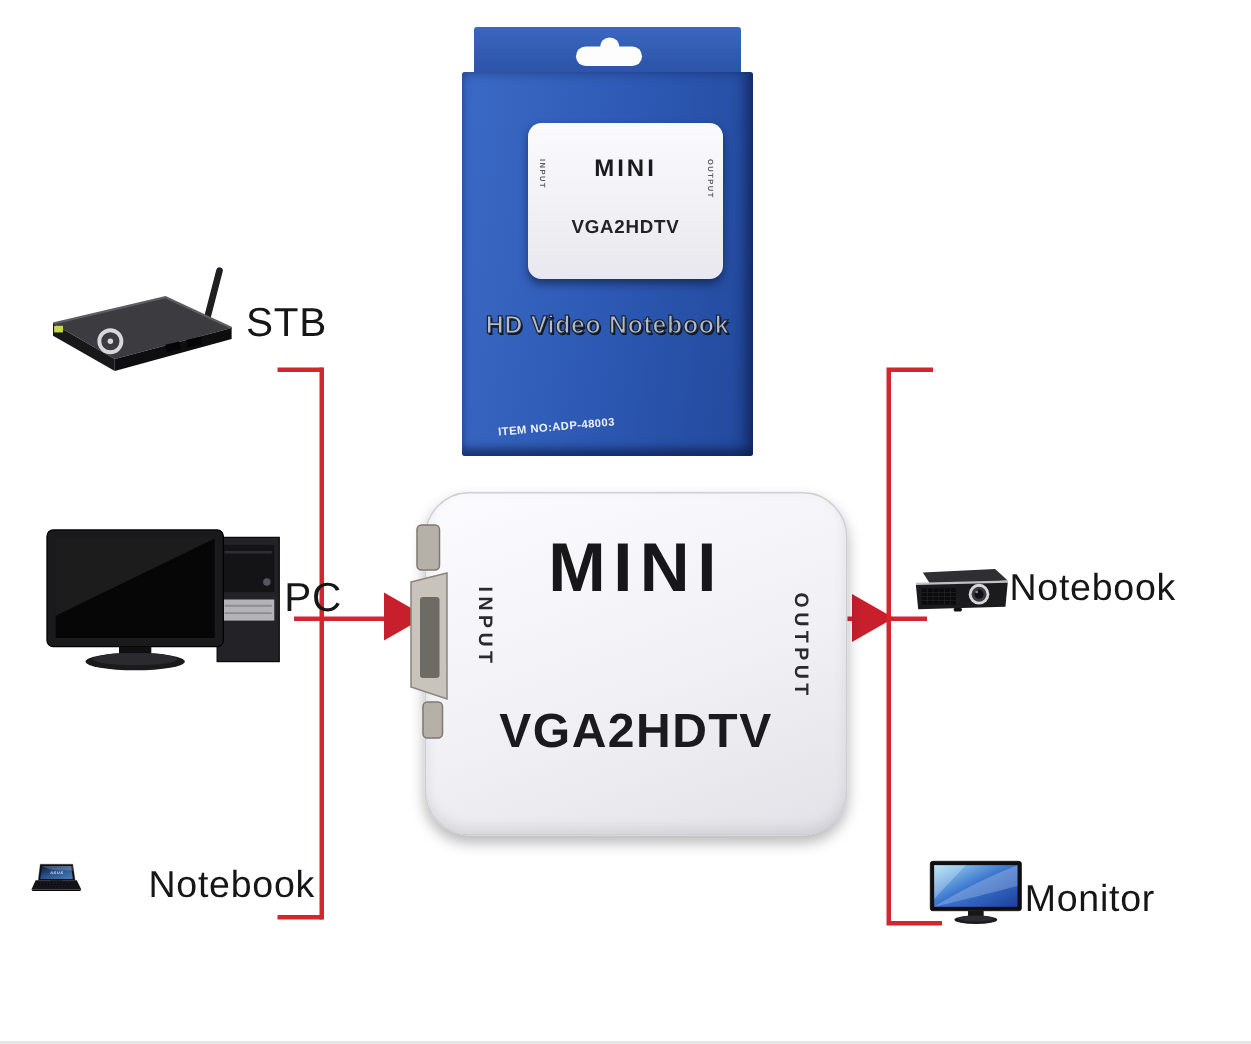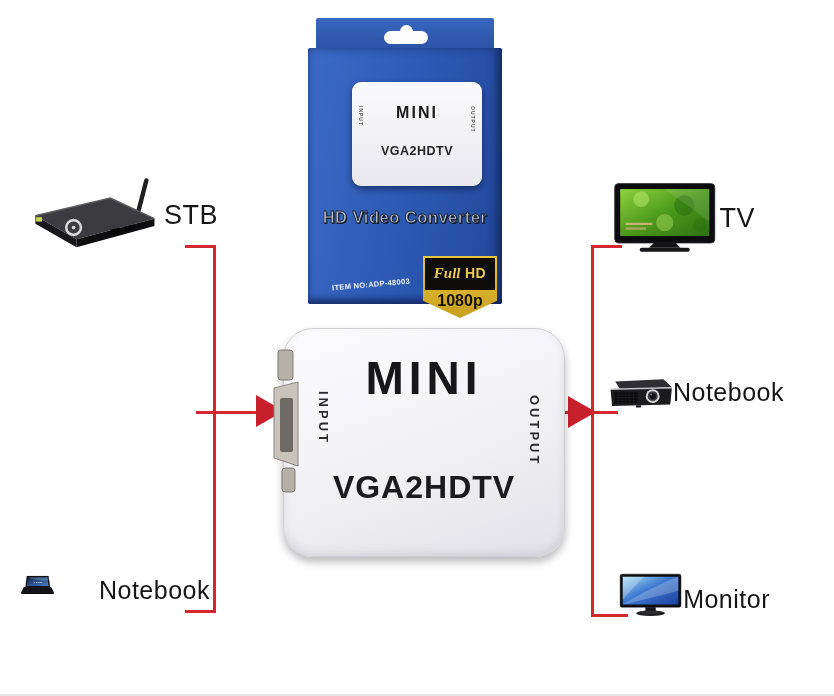--- a/index.html
+++ b/index.html
@@ -70,30 +70,22 @@
       <div class="pkg-hole-bump"></div>
       <div class="pkg-hole"></div>
     </div>
     <div class="pkg-face">
       <div class="pkg-window">
         <div class="pkg-mini">MINI</div>
         <div class="pkg-model">VGA2HDTV</div>
         <div class="pkg-vtxt" style="left:6px;">INPUT</div>
         <div class="pkg-vtxt" style="right:6px;">OUTPUT</div>
       </div>
-      <div class="pkg-name">HD Video Converter</div>
+      <div class="pkg-name">HD Video Notebook</div>
       <div class="pkg-item">ITEM NO:ADP-48003</div>
-      <div class="badge">
-        <div class="badge-black"></div>
-        <div class="badge-row">
-          <span class="badge-script">Full</span>
-          <span class="badge-hd">HD</span>
-        </div>
-        <div class="badge-1080">1080p</div>
-      </div>
     </div>
   </div>
 
   <div class="conv">
     <div class="conv-brand">MINI</div>
     <div class="conv-model">VGA2HDTV</div>
     <div class="conv-vtxt" style="left:32px;">INPUT</div>
     <div class="conv-vtxt" style="right:22px;top:66px;">OUTPUT</div>
   </div>
   <svg class="vga" width="40" height="150" viewBox="0 0 40 150">
@@ -114,20 +106,38 @@
       <circle cx="62" cy="72" r="2.5" fill="#d8d8da"></circle>
       <rect x="11" y="58" width="8" height="6" fill="#c6d84e"></rect>
       <g transform="rotate(-13 126 75)">
         <rect x="112" y="72" width="13" height="7" fill="#050506"></rect>
         <rect x="132" y="72" width="13" height="7" fill="#050506"></rect>
       </g>
     </svg>
     <div class="device-label">STB</div>
   </div>
 
+  <div class="device" style="left:28px;top:338px;width:200px;">
+    <svg width="195" height="120" viewBox="0 0 195 120">
+      <rect x="141" y="12" width="50" height="100" fill="#232327" stroke="#0a0a0a"></rect>
+      <rect x="145" y="18" width="42" height="38" fill="#141417"></rect>
+      <line x1="147" y1="24" x2="185" y2="24" stroke="#2e2e33" stroke-width="2"></line>
+      <circle cx="181" cy="48" r="3" fill="#55555c"></circle>
+      <rect x="145" y="62" width="42" height="17" fill="#b4b4b8"></rect>
+      <line x1="147" y1="67" x2="185" y2="67" stroke="#8c8c90" stroke-width="1.5"></line>
+      <line x1="147" y1="73" x2="185" y2="73" stroke="#8c8c90" stroke-width="1.5"></line>
+      <rect x="4" y="6" width="142" height="94" rx="5" fill="#1a1a1d" stroke="#000"></rect>
+      <rect x="11" y="13" width="128" height="80" fill="#060607"></rect>
+      <polygon points="11,13 139,13 11,75" fill="#ffffff" opacity="0.09"></polygon>
+      <rect x="62" y="100" width="26" height="9" fill="#101012"></rect>
+      <ellipse cx="75" cy="112" rx="40" ry="7" fill="#1a1a1d"></ellipse>
+      <ellipse cx="75" cy="110" rx="34" ry="5" fill="#2b2b2f"></ellipse>
+    </svg>
+    <div class="device-label">PC</div>
+  </div>
 
   <div class="device" style="left:20px;top:535px;width:190px;gap:44px;">
     <svg width="185" height="100" viewBox="0 0 185 100">
       <polygon points="36,3 151,3 159,60 29,60" fill="#101014" stroke="#2a2a2e"></polygon>
       <defs>
         <linearGradient id="lapScr" x1="0" y1="0" x2="1" y2="1">
           <stop offset="0" stop-color="#0f1d3a"></stop>
             <stop offset="0.5" stop-color="#2c548f"></stop>
             <stop offset="1" stop-color="#4a7cbb"></stop>
         </linearGradient>
@@ -149,36 +159,20 @@
       <polygon points="20,60 165,60 181,92 5,92" fill="#141417"></polygon>
       <polygon points="31,64 155,64 166,84 21,84" fill="#1e1e22"></polygon>
       <line x1="30" y1="69" x2="158" y2="69" stroke="#0b0b0d" stroke-width="4" stroke-dasharray="8 3"></line>
       <line x1="28" y1="75" x2="161" y2="75" stroke="#0b0b0d" stroke-width="4" stroke-dasharray="8 3"></line>
       <line x1="25" y1="81" x2="164" y2="81" stroke="#0b0b0d" stroke-width="4" stroke-dasharray="8 3"></line>
       <polygon points="5,92 181,92 177,98 9,98" fill="#060608"></polygon>
     </svg>
     <div class="device-label small" style="margin-top:10px;">Notebook</div>
   </div>
 
-  <div class="device" style="left:610px;top:172px;width:145px;">
-    <svg width="140" height="92" viewBox="0 0 140 92">
-      <rect x="6" y="2" width="128" height="76" rx="5" fill="#0c0c0e" stroke="#2e2e31"></rect>
-      <rect x="13" y="9" width="114" height="60" fill="url(#tvG)"></rect>
-      <circle cx="40" cy="22" r="10" fill="#b8e86a" opacity="0.55"></circle>
-      <circle cx="95" cy="30" r="13" fill="#256c0e" opacity="0.5"></circle>
-      <circle cx="70" cy="52" r="11" fill="#b8e86a" opacity="0.4"></circle>
-      <circle cx="115" cy="55" r="9" fill="#256c0e" opacity="0.45"></circle>
-      <rect x="20" y="52" width="34" height="3" fill="#e6b585" opacity="0.8"></rect>
-      <rect x="20" y="58" width="26" height="3" fill="#e6b585" opacity="0.6"></rect>
-      <polygon points="70,9 127,9 127,50" fill="#ffffff" opacity="0.10"></polygon>
-      <polygon points="56,78 84,78 90,84 50,84" fill="#131315"></polygon>
-      <rect x="38" y="84" width="64" height="5" rx="2.5" fill="#161618"></rect>
-    </svg>
-    <div class="device-label">TV</div>
-  </div>
 
   <div class="device" style="left:606px;top:350px;width:178px;">
     <svg width="175" height="85" viewBox="0 0 175 85">
       <polygon points="24,14 150,8 172,28 38,36" fill="#2e2e33"></polygon>
       <polygon points="12,32 172,28 172,33 12,37" fill="#bfbfc4"></polygon>
       <polygon points="12,36 172,32 168,74 16,78" fill="#1b1b1e"></polygon>
       <rect x="22" y="42" width="60" height="28" fill="#0b0b0d"></rect>
       <g stroke="#2c2c30" stroke-width="1">
         <line x1="22" y1="49" x2="82" y2="49"></line>
           <line x1="22" y1="56" x2="82" y2="56"></line>

